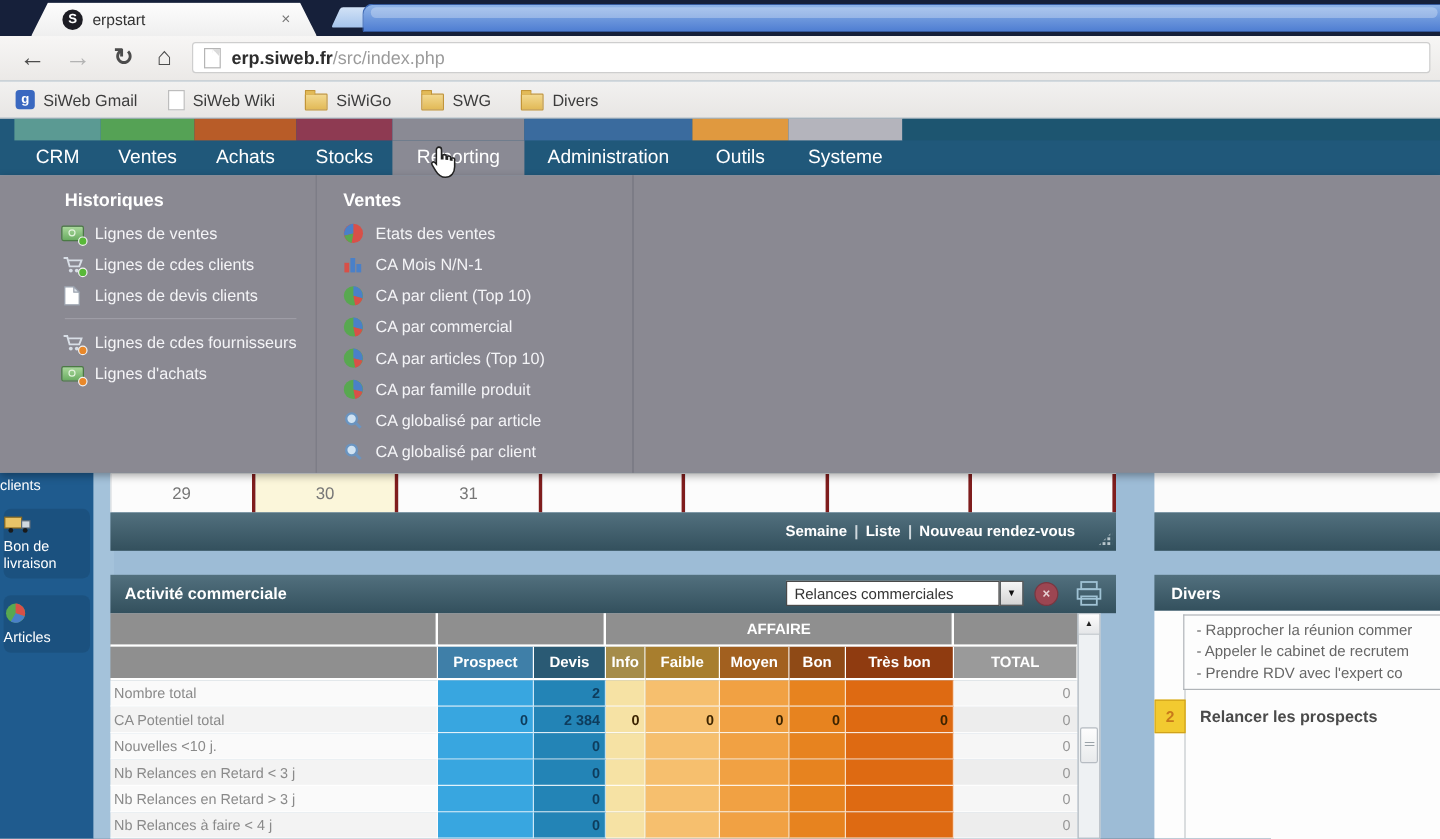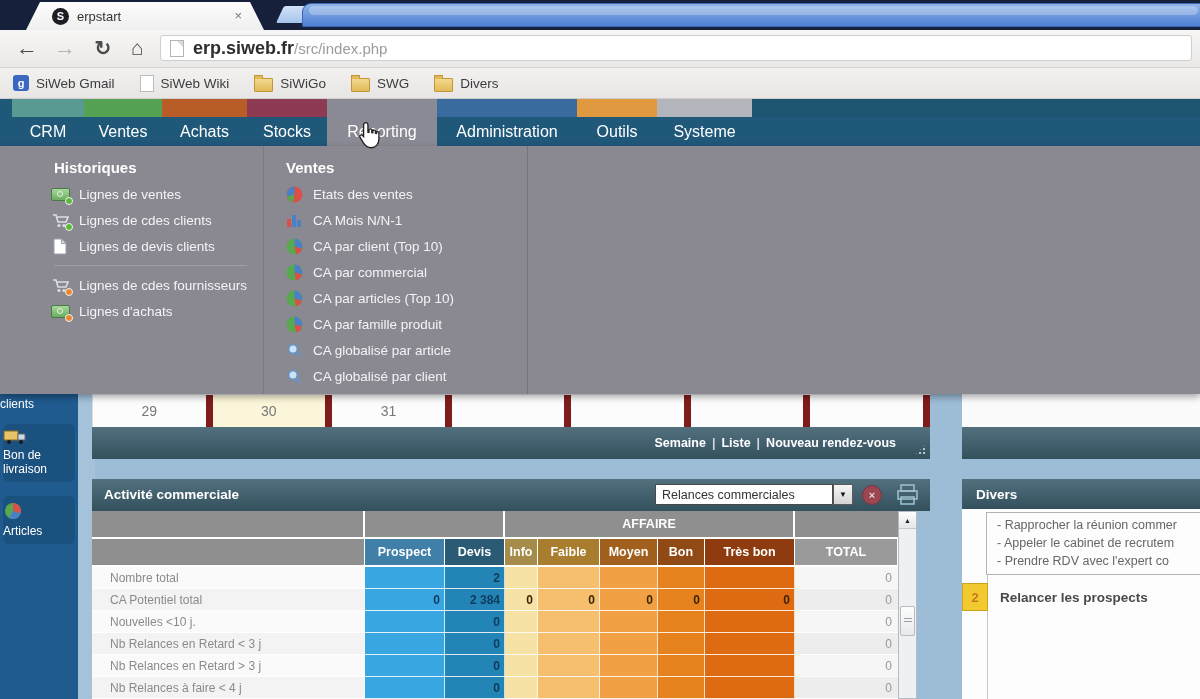--- a/index.html
+++ b/index.html
@@ -27,21 +27,21 @@
   .toolbar{position:absolute;left:0;top:30px;width:1200px;height:38px;
            background:linear-gradient(#f7f6f5,#ebe9e7);border-bottom:1px solid #d6d4d2;box-sizing:border-box;}
   .tb-btn{position:absolute;top:3px;width:26px;height:30px;text-align:center;font-size:22px;
           font-weight:bold;color:#4c4c4c;line-height:30px;}
   .tb-back{left:14px;} .tb-fwd{left:52px;color:#b3b3b3;} .tb-reload{left:90px;font-size:20px;} .tb-home{left:124px;font-size:21px;}
   .omnibox{position:absolute;left:160px;top:5px;width:1032px;height:26px;background:#fff;
            border:1px solid #cecece;border-radius:3px;display:flex;align-items:center;padding-left:9px;box-sizing:border-box;}
   .page-icon{width:12px;height:15px;background:#fff;border:1px solid #b5b5b5;position:relative;flex:0 0 auto;}
   .page-icon::after{content:"";position:absolute;right:0;top:0;border:3px solid #dadada;
            border-left-color:#fff;border-bottom-color:#fff;}
-  .url-host{font-size:18px;font-weight:bold;color:#2d2d2d;margin-left:9px;}
+  .url-host{font-size:15px;font-weight:bold;color:#2d2d2d;margin-left:9px;}
   .url-path{font-size:15px;color:#9b9b9b;}
 
   .bookmarks{position:absolute;left:0;top:68px;width:1200px;height:31px;
              background:linear-gradient(#f2f1f0,#e8e6e4);border-bottom:1px solid #d0cecb;
              display:flex;align-items:center;box-sizing:border-box;}
   .bm{display:flex;align-items:center;margin-left:13px;font-size:13.5px;color:#3c3c3c;}
   .bm .bm-lbl{margin-left:7px;margin-right:12px;}
   .ic-gmail{width:16px;height:16px;border-radius:3px;background:#3a68c0;color:#fff;font-size:11px;
             font-weight:bold;display:flex;align-items:center;justify-content:center;}
   .ic-page{width:12px;height:15px;background:#fff;border:1px solid #bdbdbd;}
@@ -88,21 +88,21 @@
   .sidebar{position:absolute;left:0;top:394px;width:78px;height:305px;background:#1f5b8e;}
   .sidebar-strip{position:absolute;left:78px;top:394px;width:17px;height:305px;background:#a4c2da;}
   .sb-block{position:absolute;width:78px;text-align:left;color:#fff;font-size:12px;line-height:14px;}
   .sb-clients{top:3px;}
   .sb-bon{top:30px;} .sb-articles{top:102px;}
   .sb-tile{margin:0 3px;padding:5px 0 6px;background:rgba(0,0,0,.10);border-radius:6px;}
 
   
   .calendar{position:absolute;left:92px;top:394px;width:838px;height:33px;display:flex;
             border-top:1px solid #e4e6e8;box-sizing:border-box;}
-  .cal-cell{flex:1;border-right:7px solid #7f1d1d;background:#fcfcfc;display:flex;align-items:center;
+  .cal-cell{flex:1;border-right:3px solid #7f1d1d;background:#fcfcfc;display:flex;align-items:center;
             justify-content:center;font-size:14px;color:#777;}
   .cal-cell:first-child{border-left:1px solid #dadde0;}
   .cal-cell.today{background:#fbf6da;}
 
   .slatebar{background:linear-gradient(#52707e,#33505d);}
   .slatebar1{position:absolute;left:92px;top:427px;width:838px;height:32px;display:flex;align-items:center;
              justify-content:flex-end;padding-right:30px;box-sizing:border-box;color:#fff;font-size:12.5px;font-weight:bold;}
   .cal-link{margin:0 4px;cursor:pointer;}
   .cal-sep{margin:0 2px;color:#cfd8dd;}
   .grip{position:absolute;right:3px;bottom:3px;width:13px;height:13px;
@@ -133,21 +133,21 @@
                 color:#fff;font-weight:bold;font-size:12.5px;display:flex;align-items:center;justify-content:center;}
   .hrow1 .c-total{border-right:none;}
   .hrow2 .tcell{height:28px;border-right:1px solid #fff;border-bottom:2px solid #fff;color:#fff;
                 font-weight:bold;font-size:12.5px;display:flex;align-items:center;justify-content:center;}
   .hrow2 .c-label{background:#8f8f8f;}
   .h-prospect{background:#3f7fa8;} .h-devis{background:#2a5a74;} .h-info{background:#a58c4a;}
   .h-faible{background:#a87e2e;text-align:center;} .h-moyen{background:#a2601f;} .h-bon{background:#8f4a16;}
   .h-tresbon{background:#8f3b10;} .h-total{background:#9a9a9a;border-right:none;}
   .drow .tcell{height:22px;border-right:1px solid rgba(255,255,255,.75);border-bottom:1px solid rgba(255,255,255,.85);
                font-size:12px;display:flex;align-items:center;}
-  .drow .c-label{background:#f3f3f3;color:#8a8a8a;padding-left:18px;}
+  .drow .c-label{background:#f3f3f3;color:#8a8a8a;padding-left:3px;}
   .drow:nth-child(odd) .c-label{background:#fafafa;}
   .drow .c-total{background:#ededed;color:#979797;justify-content:flex-end;padding-right:6px;border-right:none;}
   .drow:nth-child(odd) .c-total{background:#f6f6f6;}
   .b-prospect{background:#38a6e0;} .b-devis{background:#2384b6;} .b-info{background:#f6e2a4;}
   .b-faible{background:#f6bf6e;} .b-moyen{background:#f1a143;} .b-bon{background:#e7831f;} .b-tresbon{background:#de6a12;}
   .num{justify-content:flex-end;padding-right:4px;font-weight:bold;}
   .b-prospect.num,.b-devis.num{color:#0e3c5c;}
   .b-info.num,.b-faible.num,.b-moyen.num,.b-bon.num,.b-tresbon.num{color:#3c2400;}
 
   .scrollbar{position:absolute;left:806px;top:32px;width:19px;height:188px;background:#eef1f3;

